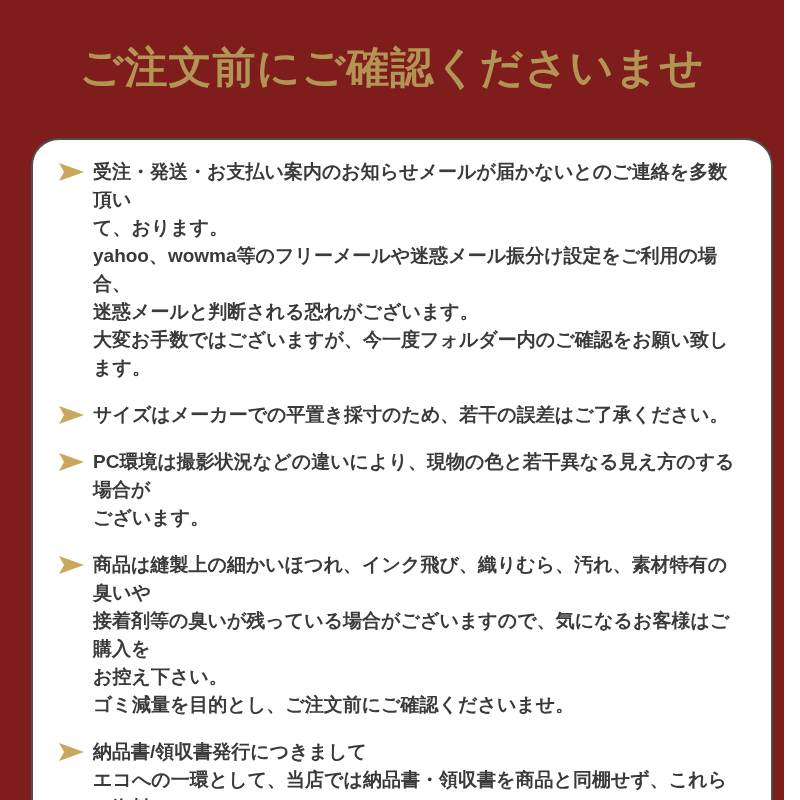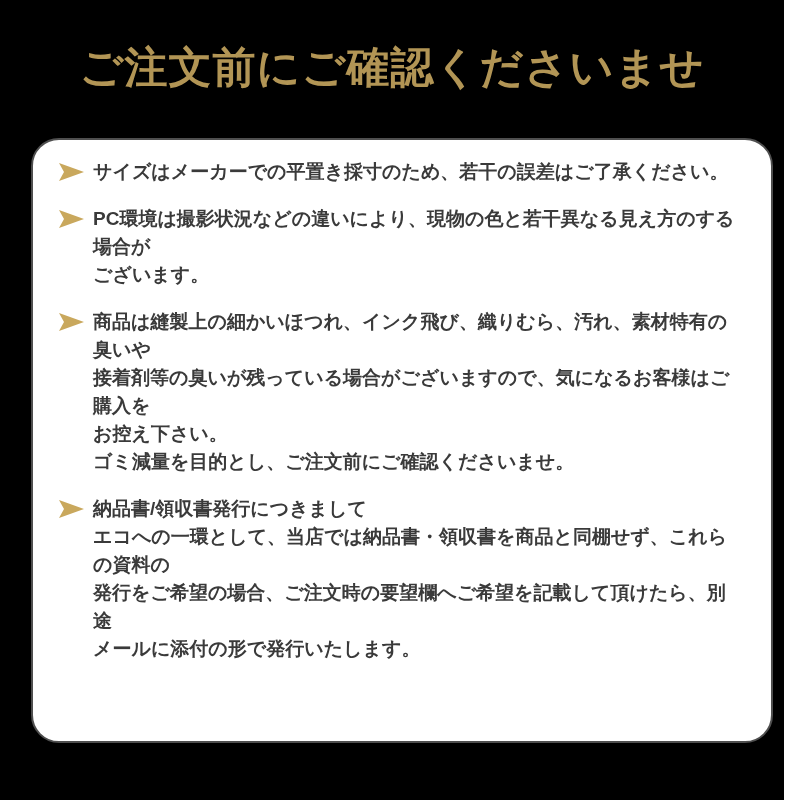--- a/index.html
+++ b/index.html
@@ -7,21 +7,21 @@
     padding: 0;
     background: #ffffff;
     width: 800px;
     height: 800px;
     overflow: hidden;
     font-family: "Liberation Sans", "DejaVu Sans", sans-serif;
   }
   .page {
     width: 784px;
     height: 800px;
-    background: #000000;
+    background: #7f1d1d;
     position: relative;
     box-sizing: border-box;
   }
   .title {
     margin: 0;
     padding-top: 44px;
     text-align: center;
     font-size: 43px;
     font-weight: 700;
     letter-spacing: 1px;
@@ -68,20 +68,28 @@
 </style>
 </head>
 <body>
 
 <div class="page">
 
   <h1 class="title">ご注文前にご確認くださいませ</h1>
 
   <div class="panel">
 
+    <div class="notice-item">
+      <span class="bullet"></span>
+      <span class="notice-text">受注・発送・お支払い案内のお知らせメールが届かないとのご連絡を多数頂い
+て、おります。
+yahoo、wowma等のフリーメールや迷惑メール振分け設定をご利用の場合、
+迷惑メールと判断される恐れがございます。
+大変お手数ではございますが、今一度フォルダー内のご確認をお願い致します。</span>
+    </div>
 
     <div class="notice-item">
       <span class="bullet"></span>
       <span class="notice-text">サイズはメーカーでの平置き採寸のため、若干の誤差はご了承ください。</span>
     </div>
 
     <div class="notice-item">
       <span class="bullet"></span>
       <span class="notice-text">PC環境は撮影状況などの違いにより、現物の色と若干異なる見え方のする場合が
 ございます。</span>

